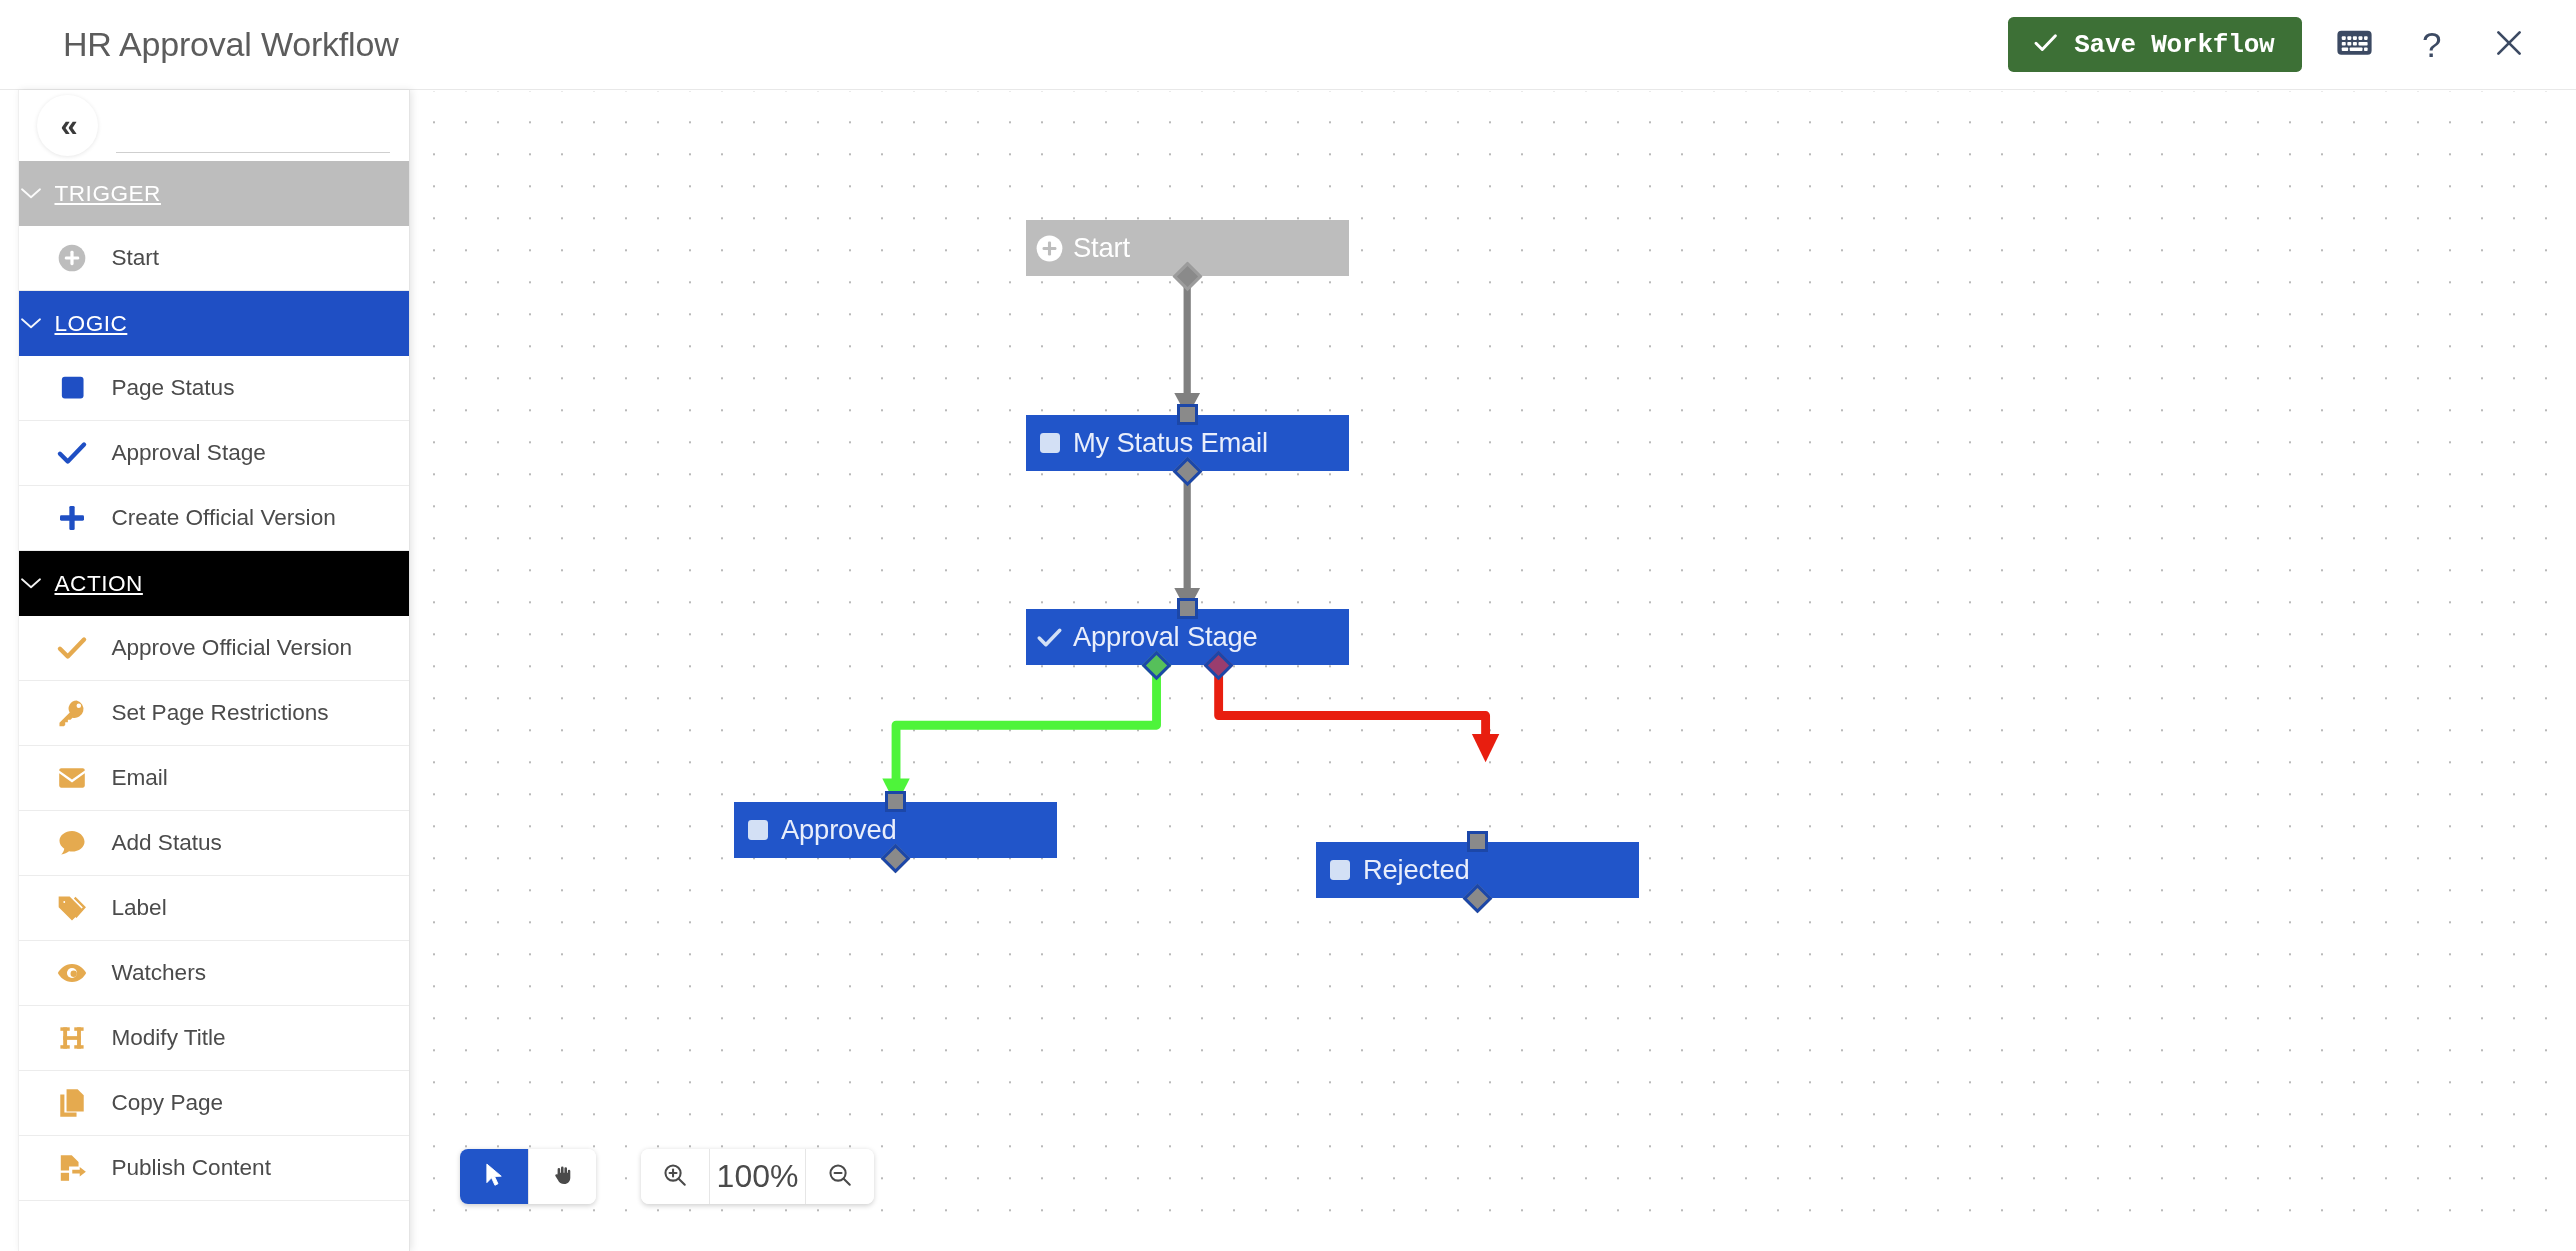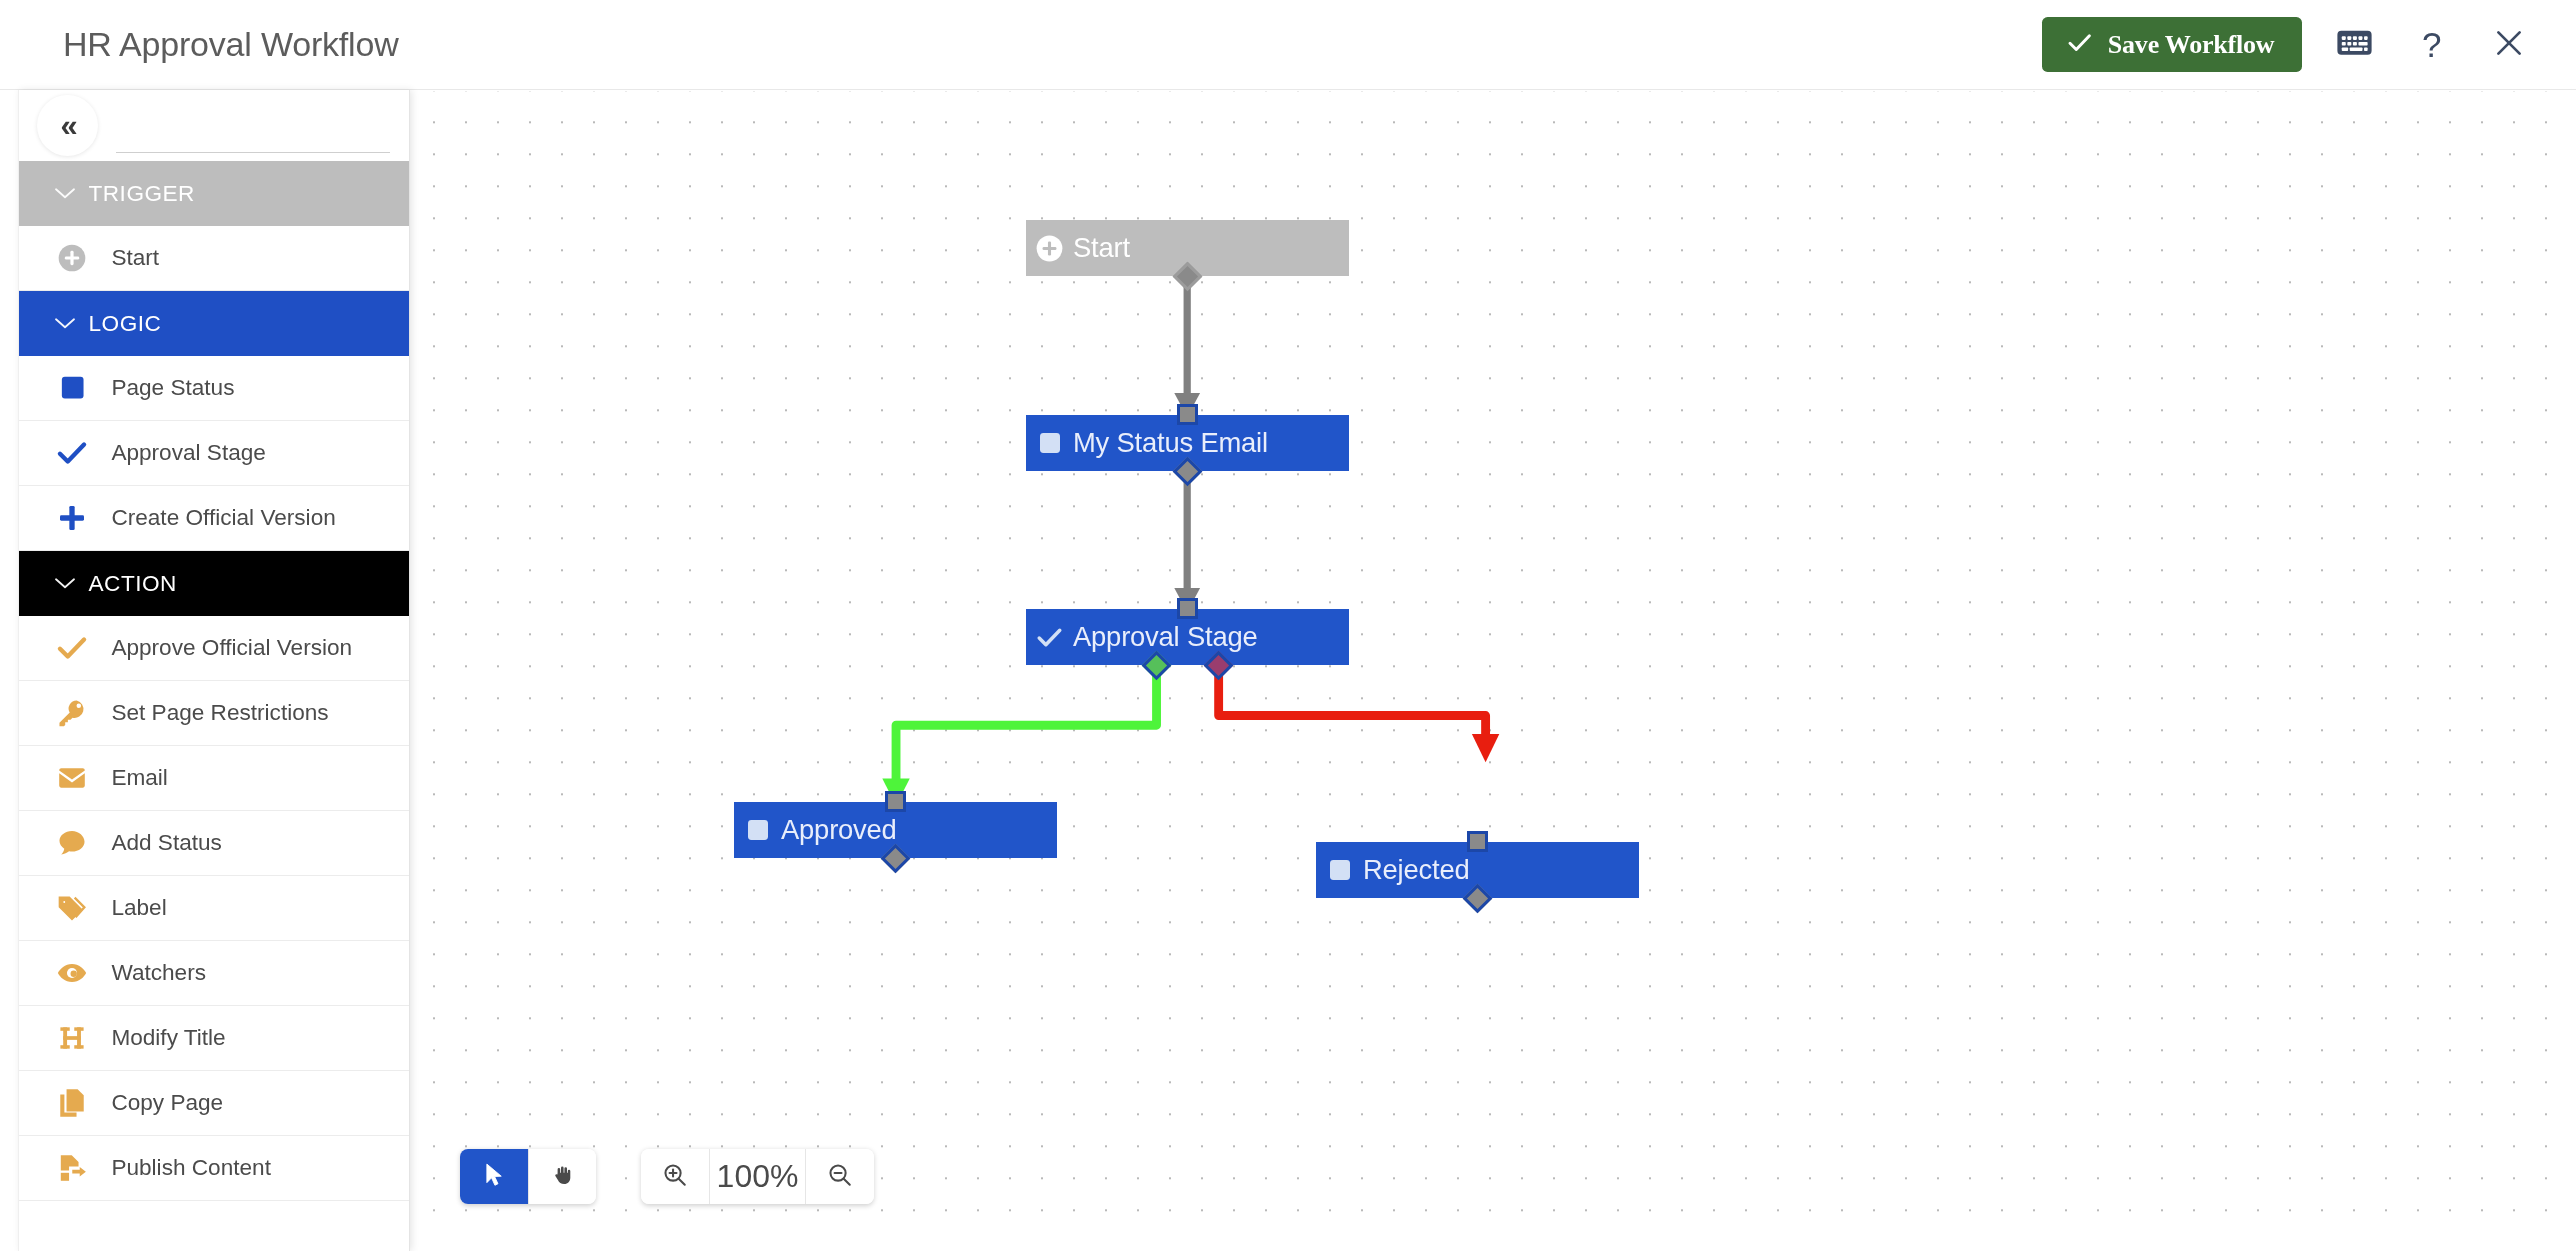--- a/index.html
+++ b/index.html
@@ -22,21 +22,21 @@
     margin-left:63px; font-size:34px; color:#5c5c5c; font-weight:400;
     letter-spacing:-0.2px; white-space:nowrap;
   }
   #header-right {
     margin-left:auto; display:flex; align-items:center; gap:27.4px; margin-right:42px;
   }
   #save-btn {
     display:flex; align-items:center; gap:14.5px;
     background:#3d7036; color:#fff; border:none; border-radius:5.6px;
     height:55px; padding:0 27.4px 0 24px; cursor:pointer;
-    font-family:Liberation Serif, serif;
+    font-family:Liberation Mono, monospace;
   }
   #save-btn .lbl { font-size:26px; font-weight:700; letter-spacing:-0.2px; }
   .hdr-icon-btn {
     width:50px; height:50px; display:flex; align-items:center; justify-content:center;
     cursor:pointer; background:none; border:none;
   }
   #help-icon { font-size:35px; color:#3c4a63; font-weight:400; line-height:1; }
 
   
   #sidebar {
@@ -54,22 +54,22 @@
   }
   #collapse-btn span { font-size:31px; color:#3b3b3b; font-weight:700; line-height:1; letter-spacing:-3.2px; }
   #search-input {
     position:absolute; left:97px; top:22.6px; width:274px; height:40px;
     border:none; border-bottom:0.8px solid #cfcfcf; background:transparent;
     font-size:21px; color:#444; outline:none;
     font-family:"Liberation Sans", sans-serif;
   }
 
   .sec-header {
-    height:65px; display:flex; align-items:center; padding-left:34px;
-    color:#ffffff; cursor:pointer; user-select:none;
+    height:65px; display:flex; align-items:center; 
+    color:#ffffff; cursor:pointer; user-select:none;text-decoration:underline;
   }
   .sec-header .chev {
     width:29px; font-size:22px; line-height:1; font-weight:400; opacity:0.95;
   }
   .sec-header .sec-label {
     font-size:22.6px; letter-spacing:0.5px; font-weight:400; margin-left:6.5px;
   }
 
   .sb-item {
     height:65px; display:flex; align-items:center;

